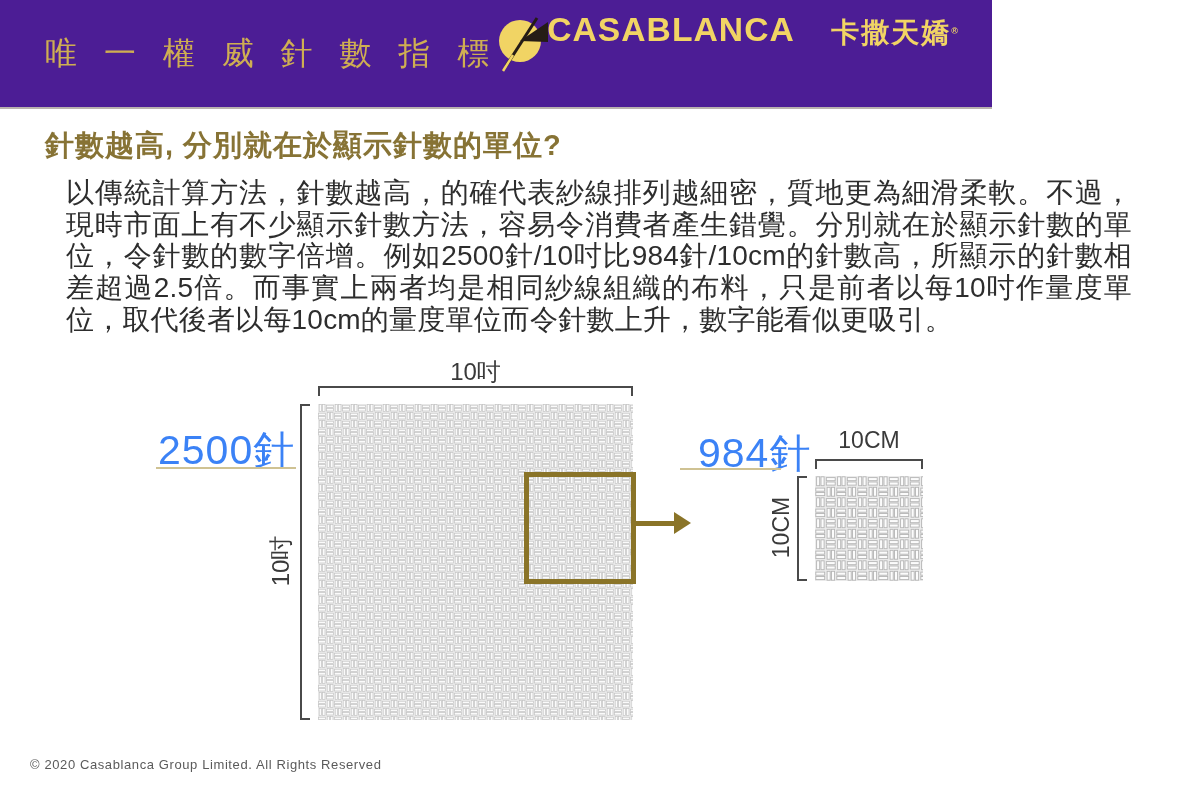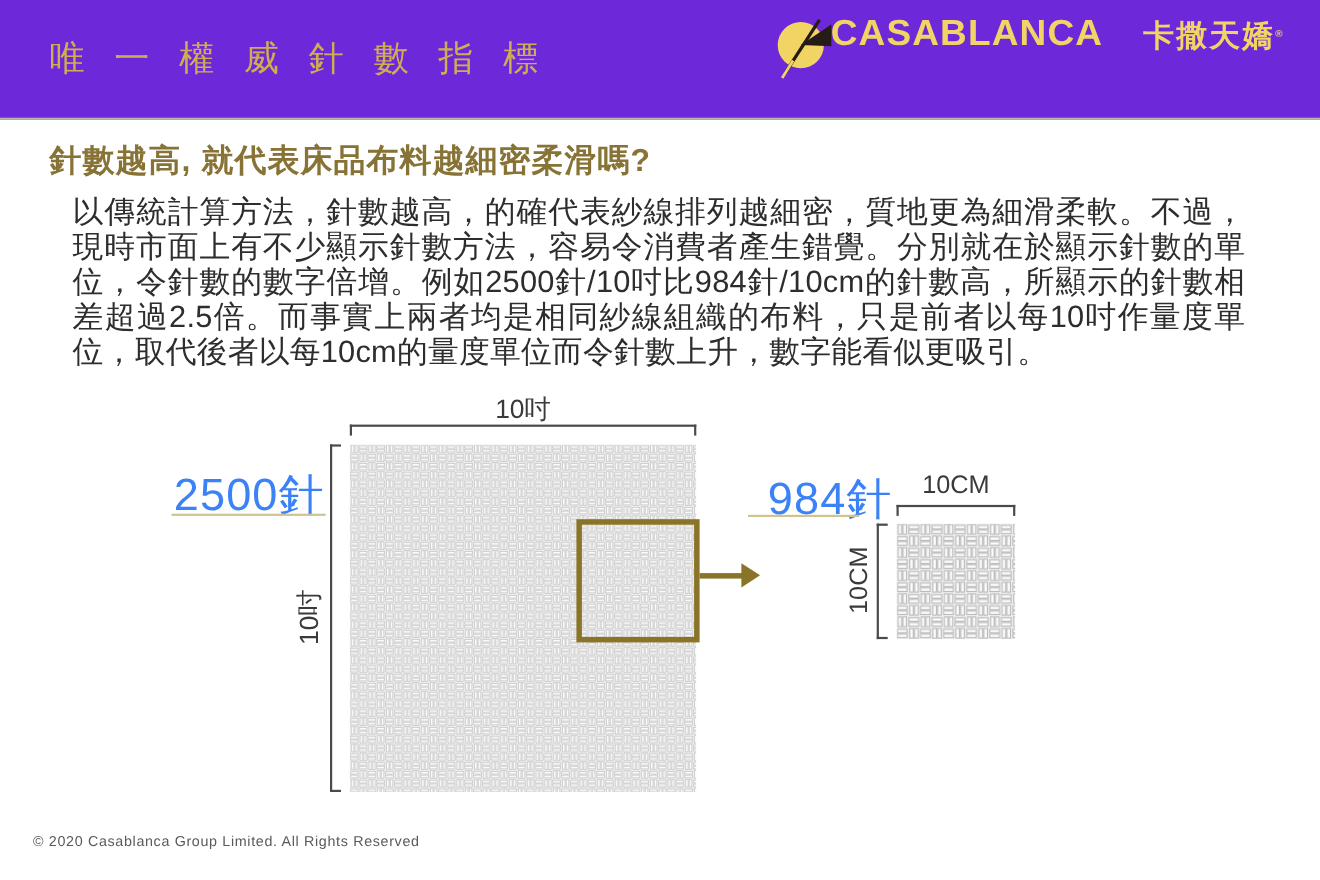--- a/index.html
+++ b/index.html
@@ -3,22 +3,22 @@
 <meta charset="utf-8">
 <style>
   html,body{margin:0;padding:0;}
   body{
     width:1200px;height:800px;position:relative;overflow:hidden;
     background:#ffffff;
     font-family:"Liberation Sans","DejaVu Sans",sans-serif;
   }
   
   .header{
-    position:absolute;left:0;top:0;width:1200px;height:107px;
-    background:#6d28d9;border-bottom:2px solid #b9b2ae;
+    position:absolute;left:0;top:0;width:992px;height:107px;
+    background:#4c1d95;border-bottom:2px solid #b9b2ae;
   }
   .header-title{
     position:absolute;left:45px;top:32px;
     font-size:32px;color:#cfae52;letter-spacing:9px;font-weight:400;
     white-space:nowrap;
   }
   .logo{
     position:absolute;right:34px;top:12px;
     display:flex;align-items:flex-start;
   }
@@ -85,21 +85,21 @@
         <line x1="17" y1="39" x2="7" y2="55" stroke="#f1d464" stroke-width="2.5"></line>
       </svg>
     </span>
     <span class="logo-text">
       <span class="logo-brand">CASABLANCA</span>
       <span class="logo-cn"><span>卡撒天嬌</span><span class="logo-reg">®</span></span>
     </span>
   </div>
 </div>
 
-<div class="heading">針數越高, 就代表床品布料越細密柔滑嗎?</div>
+<div class="heading">針數越高, 分別就在於顯示針數的單位?</div>
 <div class="paragraph">以傳統計算方法，針數越高，的確代表紗線排列越細密，質地更為細滑柔軟。不過，現時市面上有不少顯示針數方法，容易令消費者產生錯覺。分別就在於顯示針數的單位，令針數的數字倍增。例如2500針/10吋比984針/10cm的針數高，所顯示的針數相差超過2.5倍。而事實上兩者均是相同紗線組織的布料，只是前者以每10吋作量度單位，取代後者以每10cm的量度單位而令針數上升，數字能看似更吸引。</div>
 
 <div class="swatch" style="left:318px;top:404px;">
   <svg width="315" height="316">
     <defs>
       <pattern id="weaveFine" width="16" height="16" patternUnits="userSpaceOnUse">
         <rect width="16" height="16" fill="#eeeeee"></rect>
         <g fill="#fbfbfb" stroke="#c4c4c4" stroke-width="0.7">
           <rect x="1.2" y="0.6" width="2.4" height="6.8"></rect>
           <rect x="4.6" y="0.6" width="2.4" height="6.8"></rect>

